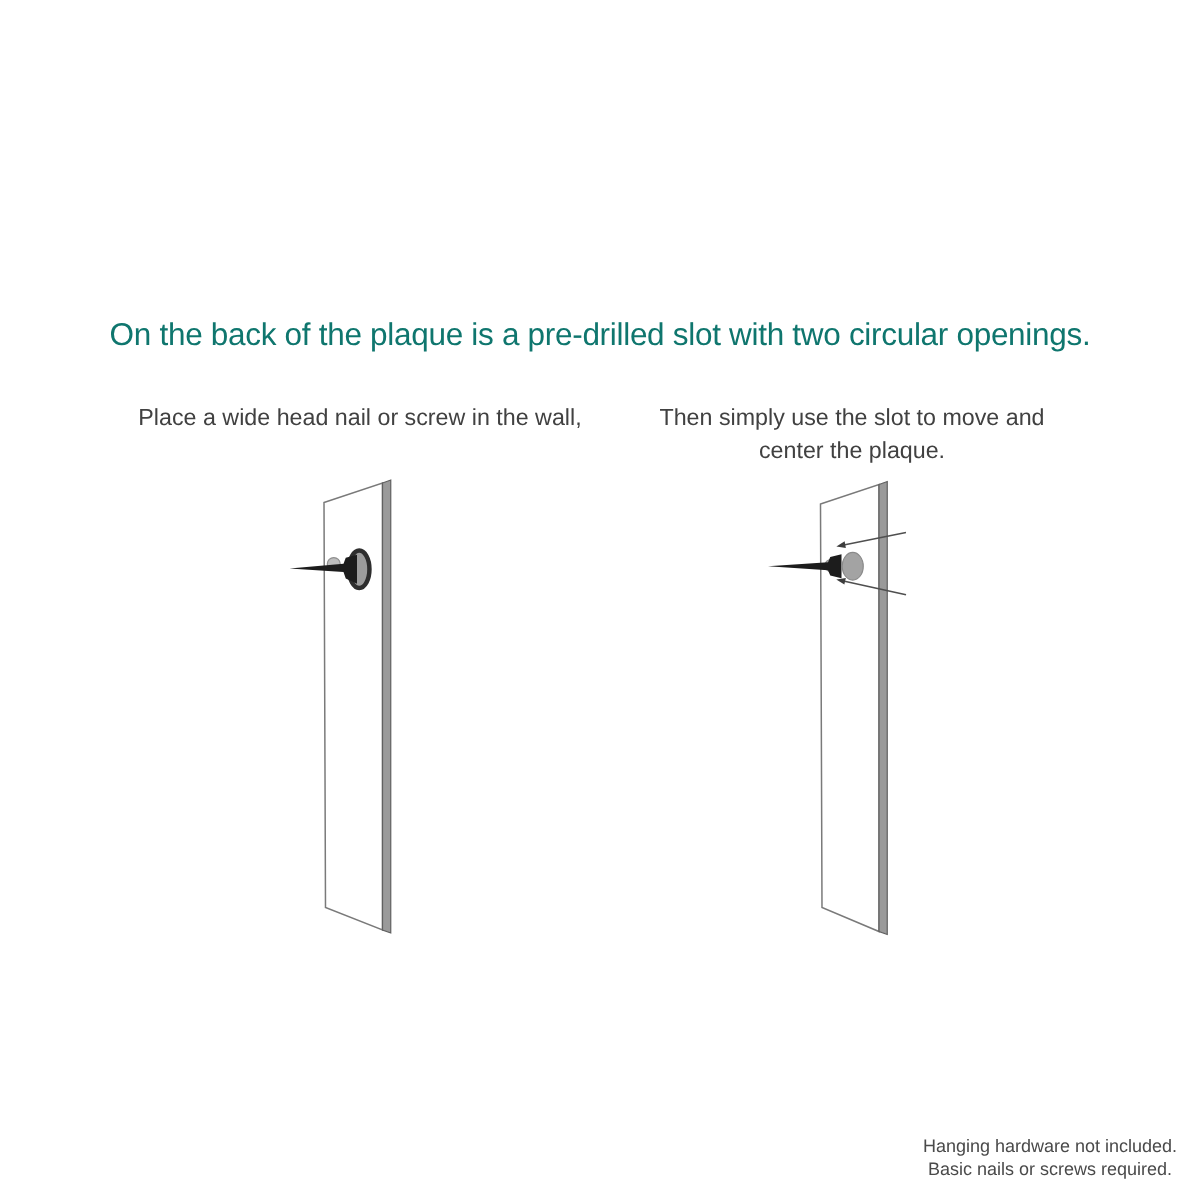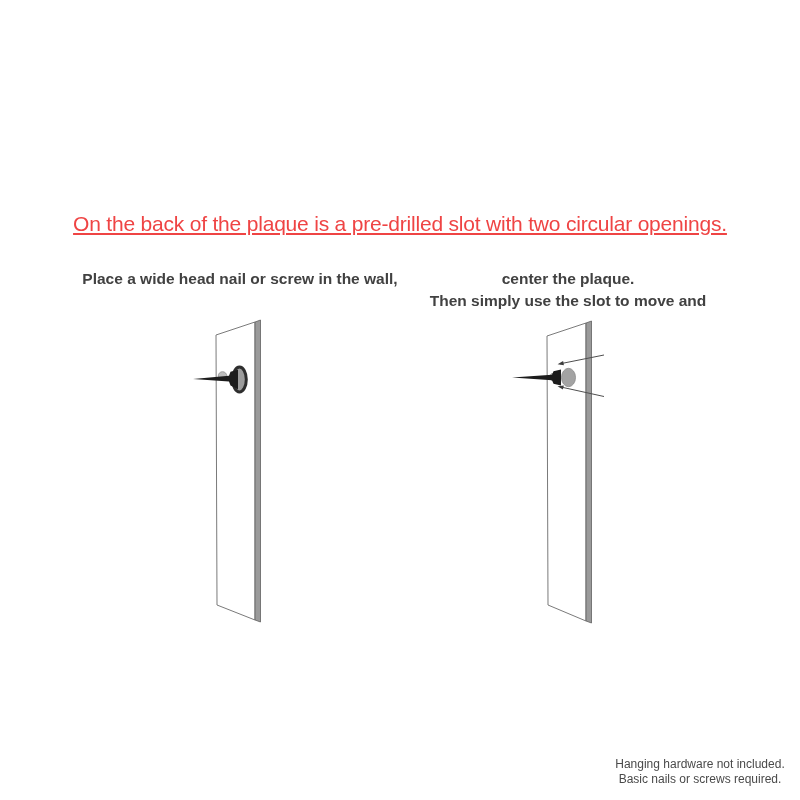--- a/index.html
+++ b/index.html
@@ -13,31 +13,30 @@
   }
   .title {
     position: absolute;
     top: 212px;
     left: 0;
     width: 800px;
     text-align: center;
     font-size: 21px;
     font-weight: 300;
     letter-spacing: -0.2px;
-    color: #ef4444;
-    text-decoration: underline;
+    color: #0f766e;
   }
   .caption {
     position: absolute;
     top: 268px;
     width: 400px;
     text-align: center;
     font-size: 15.5px;
     line-height: 21.5px;
-    font-weight: 700;
+    font-weight: 400;
     color: #414141;
   }
   .caption-left  { left: 40px; }
   .caption-right { left: 368px; }
   .footnote {
     position: absolute;
     top: 757px;
     left: 550px;
     width: 300px;
     text-align: center;
@@ -64,22 +63,22 @@
 
 <div class="canvas">
 
   <div class="title">On the back of the plaque is a pre-drilled slot with two circular openings.</div>
 
   <div class="caption caption-left">
     <div>Place a wide head nail or screw in the wall,</div>
   </div>
 
   <div class="caption caption-right">
+    <div>Then simply use the slot to move and</div>
     <div>center the plaque.</div>
-    <div>Then simply use the slot to move and</div>
   </div>
 
   <svg class="figure-svg" viewBox="0 0 800 800">
 
     <g>
       <polygon class="face" points="216,335 255,322 255,620 217,605" fill="#ffffff" stroke="#7a7a7a"></polygon>
       <polygon class="side" points="255,322 260.5,320 260.5,622 255,620" fill="#9a9a9a" stroke="#606060"></polygon>
       <circle class="washer" cx="222.5" cy="376" r="4.3" fill="#bdbdbd" stroke="#8f8f8f"></circle>
       <ellipse class="opening" cx="239.5" cy="379.5" rx="6.8" ry="12.5" fill="#9c9c9c" stroke="#2e2e2e"></ellipse>
       <polygon class="nail" points="193,379 229,375.8 230.5,371.8 238,369.8 238,389.2 230.5,385.6 229,381.4" fill="#1c1c1c"></polygon>

